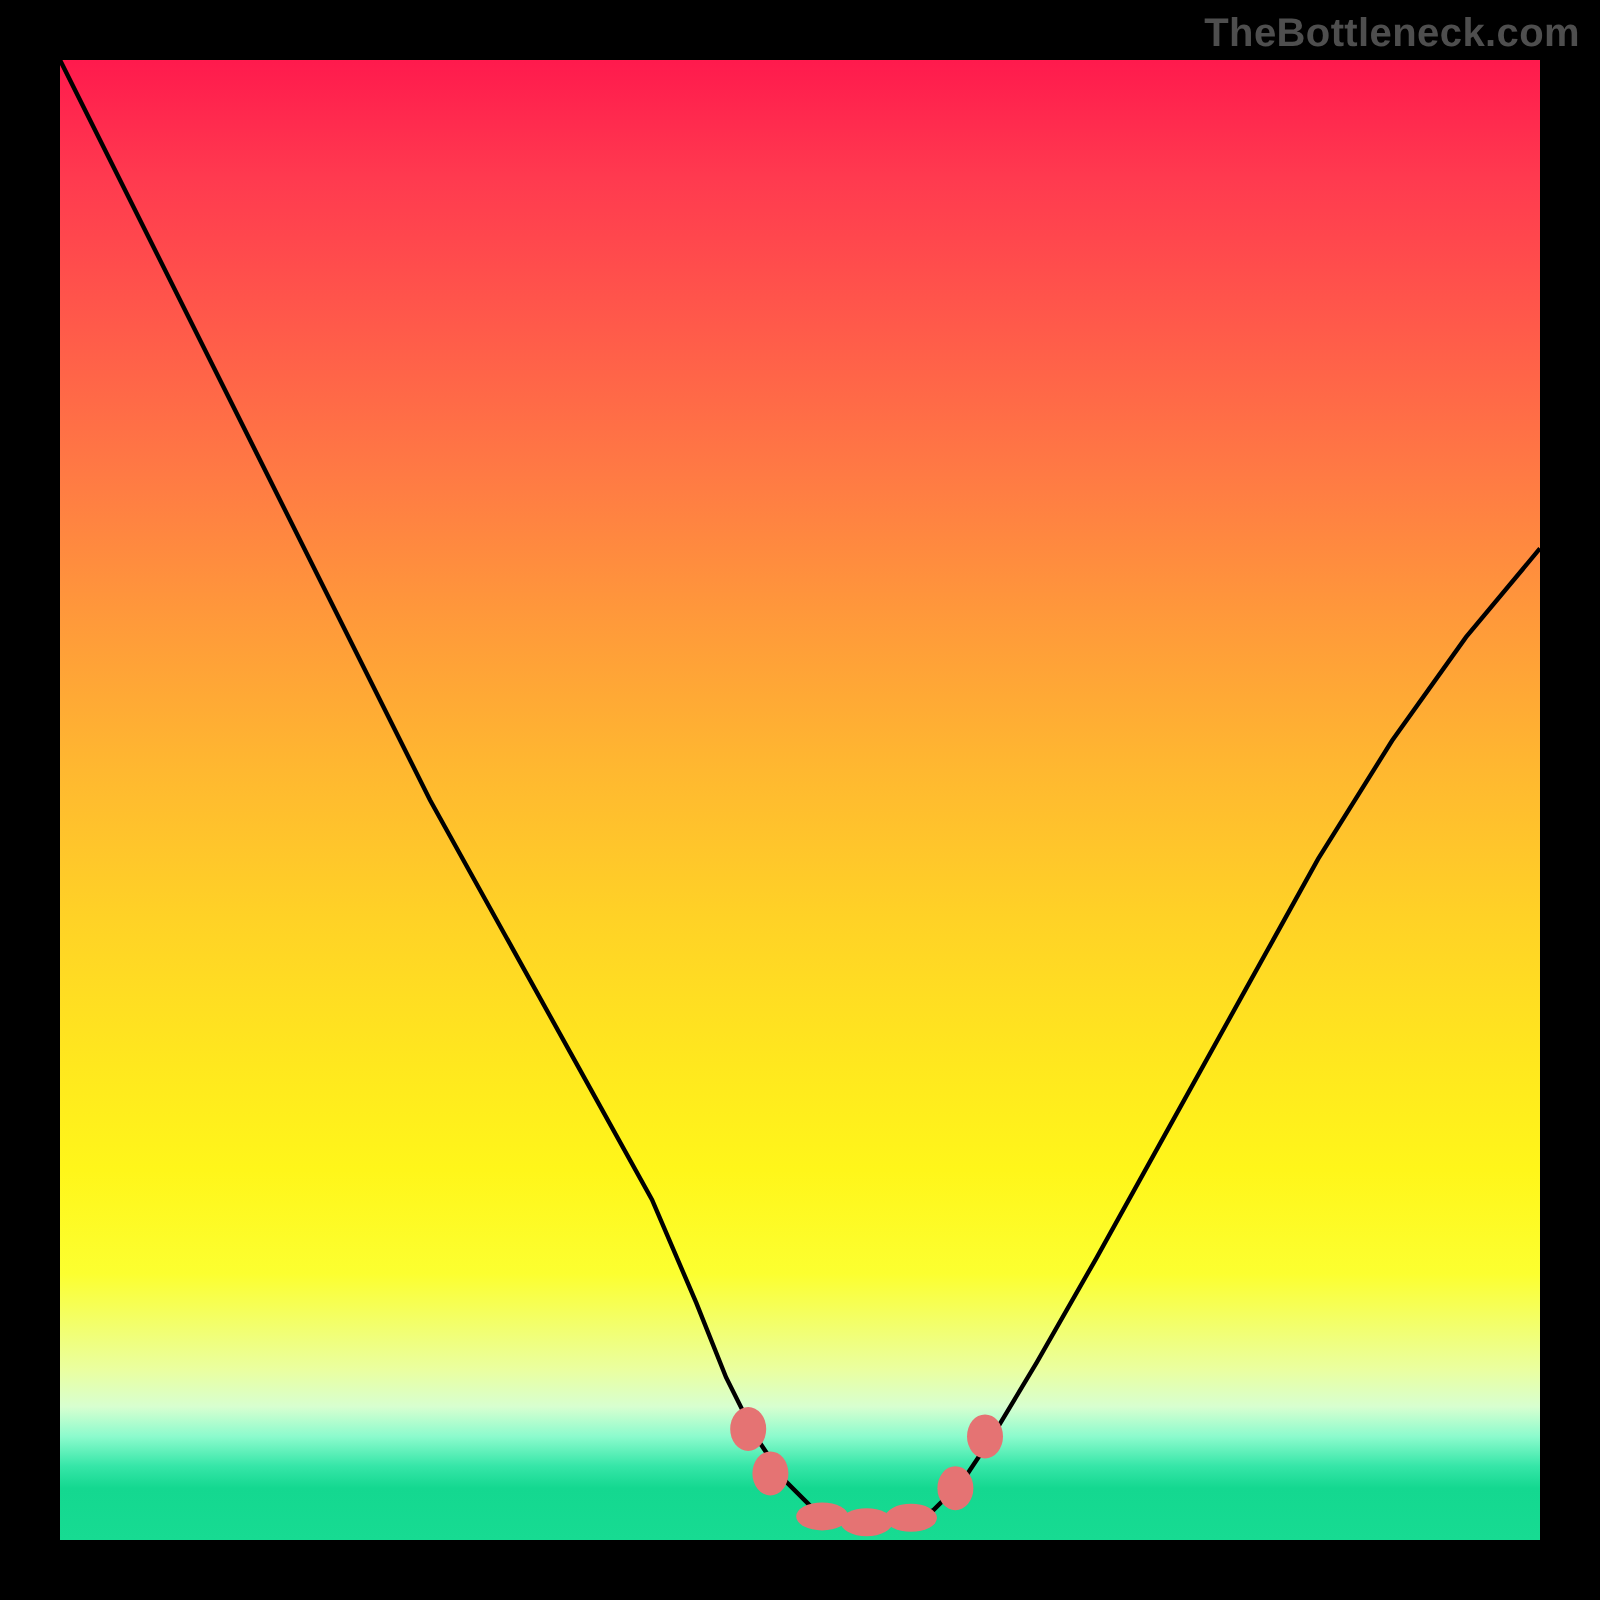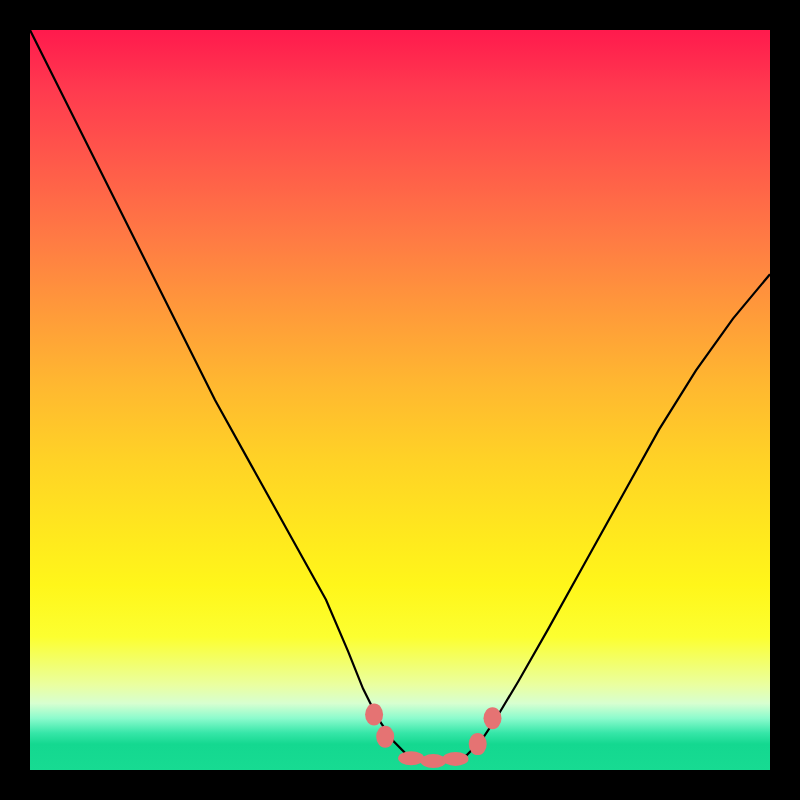--- a/index.html
+++ b/index.html
@@ -71,20 +71,21 @@
   }
   .marker {
     fill: #e57373;
     stroke: none;
   }
 </style>
 </head>
 <body>
 
 <div class="frame">
+  <div class="watermark">TheBottleneck.com</div>
 
   <div class="plot">
     <div class="gradient"></div>
 
     <svg class="curve" viewBox="0 0 740 740" preserveAspectRatio="none">
       <path class="line" d="M0.0 0.0 L37.0 74.0 L74.0 148.0 L111.0 222.0 L148.0 296.0 L185.0 370.0 L222.0 436.6 L259.0 503.2 L296.0 569.8 L318.2 621.6 L333.0 658.6 L347.8 688.2 L362.6 710.4 L377.4 725.2 L392.2 730.4 L407.0 731.1 L421.8 730.4 L436.6 725.2 L451.4 710.4 L466.2 688.2 L488.4 651.2 L518.0 599.4 L555.0 532.8 L592.0 466.2 L629.0 399.6 L666.0 340.4 L703.0 288.6 L740.0 244.2"></path>
       <g>
           <ellipse class="marker" cx="344.1" cy="684.5" rx="9" ry="11"></ellipse>
           <ellipse class="marker" cx="355.2" cy="706.7" rx="9" ry="11"></ellipse>
           <ellipse class="marker" cx="381.1" cy="728.2" rx="13" ry="7"></ellipse>

